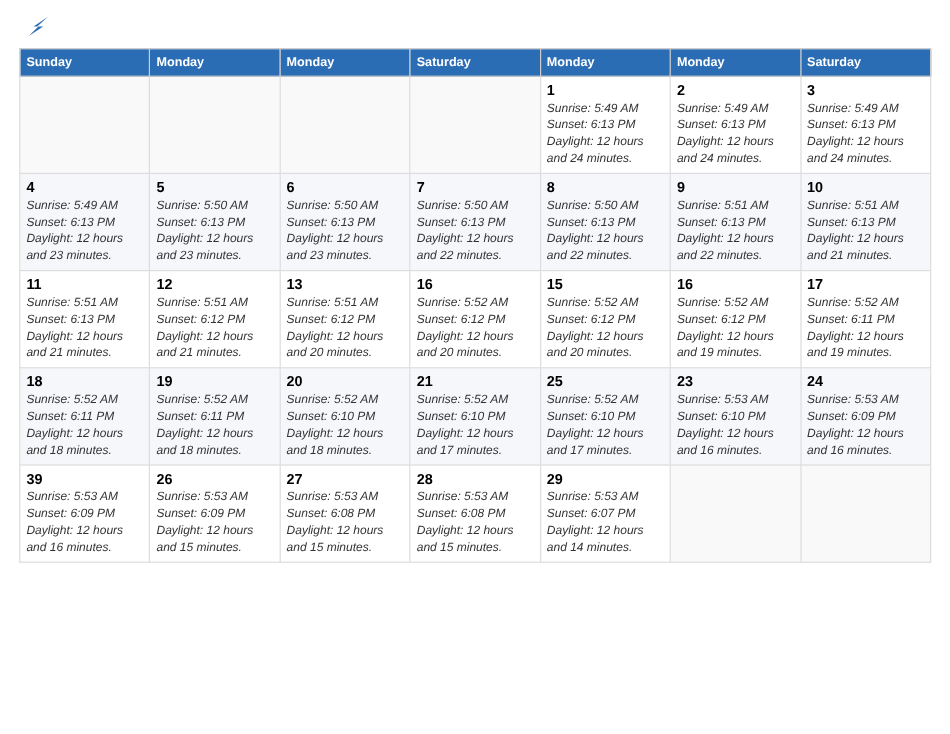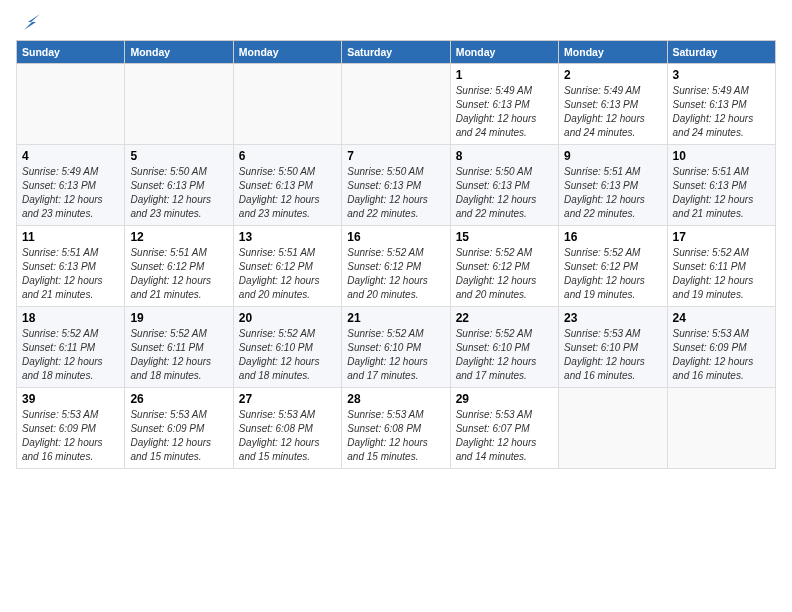--- a/index.html
+++ b/index.html
@@ -200,21 +200,21 @@
         </td>
         <td>
           <span class="day-num">20</span>
           <div class="day-info">Sunrise: 5:52 AM<br>Sunset: 6:10 PM<br>Daylight: 12 hours<br>and 18 minutes.</div>
         </td>
         <td>
           <span class="day-num">21</span>
           <div class="day-info">Sunrise: 5:52 AM<br>Sunset: 6:10 PM<br>Daylight: 12 hours<br>and 17 minutes.</div>
         </td>
         <td>
-          <span class="day-num">22</span>
+          <span class="day-num">25</span>
           <div class="day-info">Sunrise: 5:52 AM<br>Sunset: 6:10 PM<br>Daylight: 12 hours<br>and 17 minutes.</div>
         </td>
         <td>
           <span class="day-num">23</span>
           <div class="day-info">Sunrise: 5:53 AM<br>Sunset: 6:10 PM<br>Daylight: 12 hours<br>and 16 minutes.</div>
         </td>
         <td>
           <span class="day-num">24</span>
           <div class="day-info">Sunrise: 5:53 AM<br>Sunset: 6:09 PM<br>Daylight: 12 hours<br>and 16 minutes.</div>
         </td>

